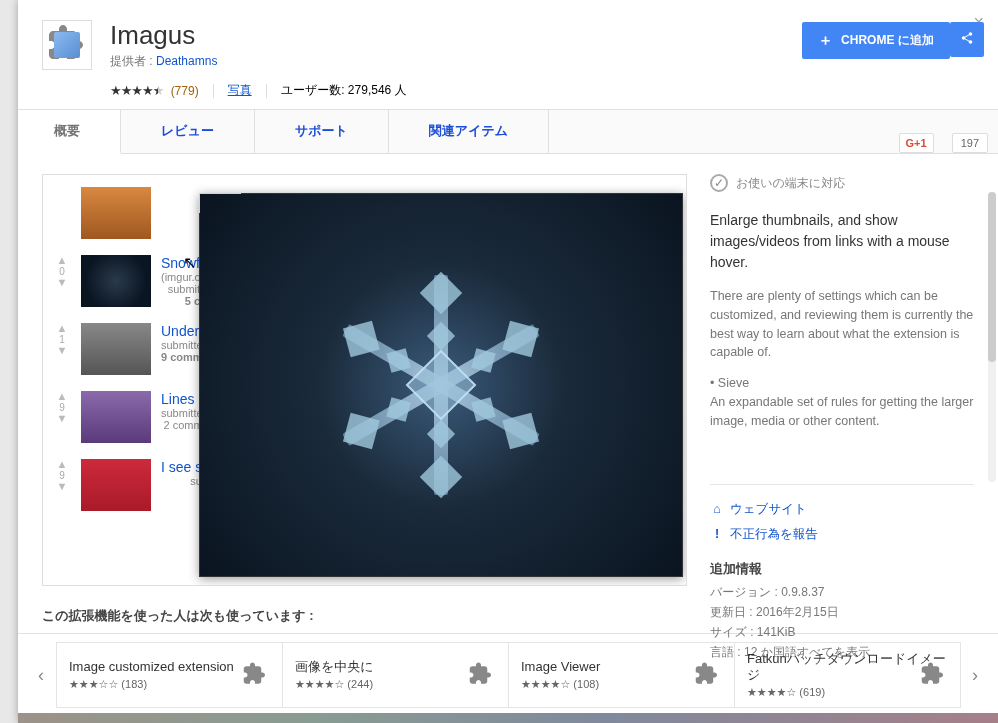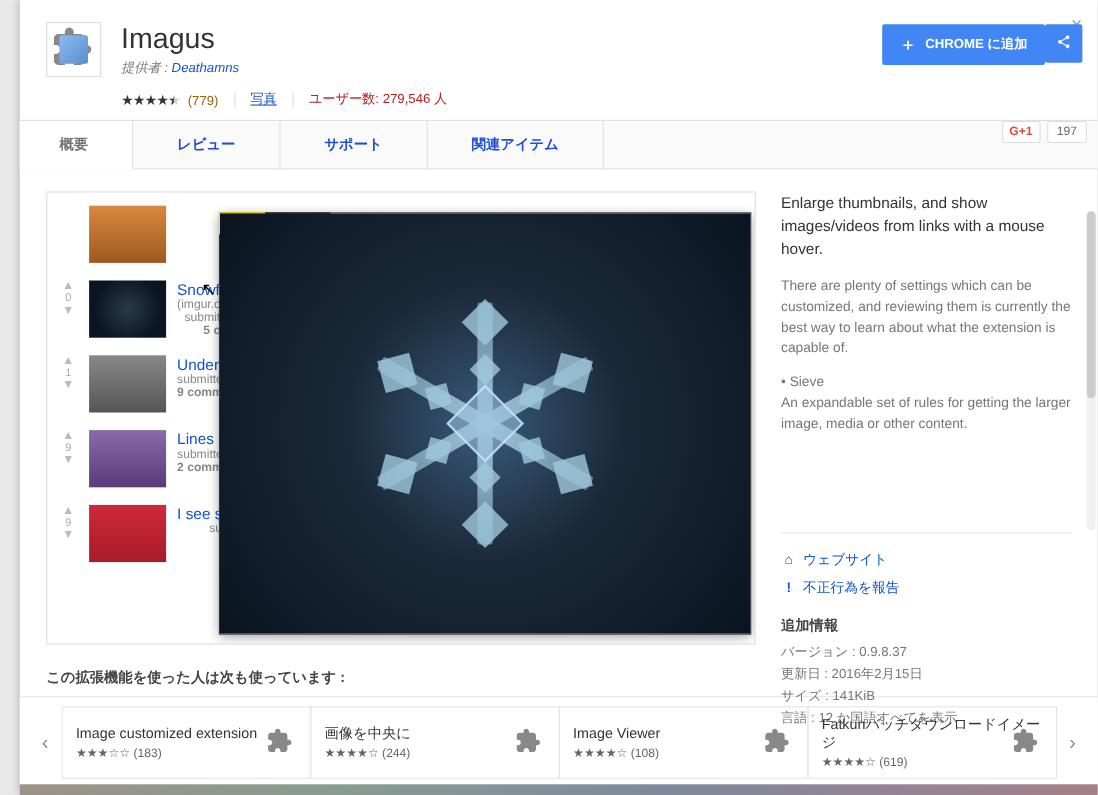--- a/index.html
+++ b/index.html
@@ -2,37 +2,37 @@
 <html><head>
 <meta charset="utf-8">
 <style>
 * { box-sizing: border-box; margin: 0; padding: 0; }
 body { font-family: Arial, sans-serif; font-size: 13px; color: #333; background: #e8e8e8; width: 998px; height: 723px; overflow: hidden; position: relative; }
 .dialog { position: absolute; top: 0; left: 18px; right: 0; bottom: 0; background: #fff; box-shadow: 0 0 8px rgba(0,0,0,0.3); }
 .header { padding: 20px 24px 10px 24px; display: flex; position: relative; }
 .ext-icon { width: 50px; height: 50px; background: #fff; border: 1px solid #ddd; display: flex; align-items: center; justify-content: center; margin-right: 18px; }
 .ext-icon-inner { width: 26px; height: 26px; background: linear-gradient(135deg,#8bbaf0,#5a8ed0); border-radius: 2px; }
 .ext-title { font-size: 26px; color: #333; font-weight: normal; }
-.ext-provider { font-size: 12px; color: #777; margin-top: 2px; font-style: italic; }
+.ext-provider { font-size: 12px; color: #777; margin-top: 2px; }
 .ext-provider a { color: #1155cc; text-decoration: none; }
 .ext-meta { margin-top: 12px; font-size: 12px; color: #666; display: flex; align-items: center; gap: 14px; }
 .stars { display: inline-flex; letter-spacing: -1px; color: #333; font-size: 13px; }
 .star { color: #333; }
 .star.half { position: relative; color: #ccc; }
 .star.half::before { content: "★"; position: absolute; left: 0; width: 50%; overflow: hidden; color: #333; }
 .rating-count { color: #a16207; margin-left: 4px; }
 .meta-link { color: #1155cc; text-decoration: underline; cursor: pointer; }
-.users { color: #b91c1c; }
+.users { color: #000000; }
 .close-btn { position: absolute; top: 12px; right: 14px; font-size: 18px; color: #999; cursor: pointer; background: none; border: none; }
 .add-btn { position: absolute; top: 22px; right: 48px; background: #4285f4; color: #fff; border: none; padding: 9px 16px; font-size: 12px; font-weight: bold; cursor: pointer; display: inline-flex; align-items: center; gap: 8px; border-radius: 2px; }
 .share-btn { position: absolute; top: 22px; right: 14px; background: #4285f4; color: #fff; border: none; padding: 9px 10px; font-size: 13px; cursor: pointer; border-radius: 2px; }
 .tabs { display: flex; border-top: 1px solid #e0e0e0; border-bottom: 1px solid #e0e0e0; background: #fafafa; }
 .tab { padding: 12px 40px; color: #1d4ed8; font-size: 13px; cursor: pointer; border-right: 1px solid #e0e0e0; font-weight: bold; }
 .tab.active { background: #fff; color: #737373; font-weight: bold; border-bottom: 2px solid #fff; margin-bottom: -1px; padding-left: 36px; }
-.gplus { margin-left: auto; display: flex; align-items: flex-start; padding-right: 10px; gap: 6px; }
+.gplus { margin-left: auto; display: flex; align-items: flex-end; padding-right: 10px; gap: 18px; }
 .gplus-btn { border: 1px solid #ddd; padding: 3px 6px; font-size: 11px; color: #dd4b39; font-weight: bold; background: #fff; cursor: pointer; border-radius: 2px; }
 .gplus-count { border: 1px solid #ddd; padding: 3px 8px; font-size: 11px; color: #666; background: #fff; border-radius: 2px; }
 .body { display: flex; padding: 20px 0 10px 24px; height: 445px; }
 .screenshot-area { width: 650px; position: relative; }
 .screenshot-frame { border: 1px solid #ddd; background: #fff; padding: 4px; width: 645px; height: 412px; position: relative; overflow: hidden; }
 .reddit-bg { position: absolute; inset: 4px; background: #fff; }
 .reddit-item { display: flex; gap: 10px; padding: 8px 6px; }
 .vote-col { width: 18px; color: #aaa; font-size: 10px; text-align: center; }
 .vote-arrow { font-size: 11px; color: #bbb; line-height: 1; }
 .thumb { width: 70px; height: 52px; background: #222; flex-shrink: 0; }
@@ -177,21 +177,21 @@
           <div class="reddit-item">
             <div class="vote-col">
                 <div class="vote-arrow">▲</div>
                 <div>9</div>
                 <div class="vote-arrow">▼</div>
               </div>
             <div class="thumb purple"></div>
             <div>
                 <div class="post-title">Lines</div>
                 <div class="post-meta">submitte</div>
-                <div class="post-meta" style="font-weight:bold">2 comm</div>
+                <div class="post-meta" style="font-weight:normal">2 comm</div>
               </div>
           </div>
           <div class="reddit-item">
             <div class="vote-col">
                 <div class="vote-arrow">▲</div>
                 <div>9</div>
                 <div class="vote-arrow">▼</div>
               </div>
             <div class="thumb red"></div>
             <div>
@@ -216,20 +216,24 @@
               <div class="flake-center"></div>
             </div>
           </div>
         </div>
         <div class="cursor">↖</div>
       </div>
     </div>
 
     <div class="sidebar">
       <div class="sidebar-scroll">
+        <div class="compat">
+          <span class="compat-icon"></span>
+          <span>お使いの端末に対応</span>
+        </div>
         <div class="desc-bold">Enlarge thumbnails, and show images/videos from links with a mouse hover.</div>
         <div class="desc-p">There are plenty of settings which can be customized, and reviewing them is currently the best way to learn about what the extension is capable of.</div>
         <div class="desc-p">
           <div>• Sieve</div>
           <div>An expandable set of rules for getting the larger image, media or other content.</div>
         </div>
       </div>
       <div class="sidebar-links">
         <div class="side-link">
           <span class="side-link-icon" style="color:#1155cc">⌂</span>

